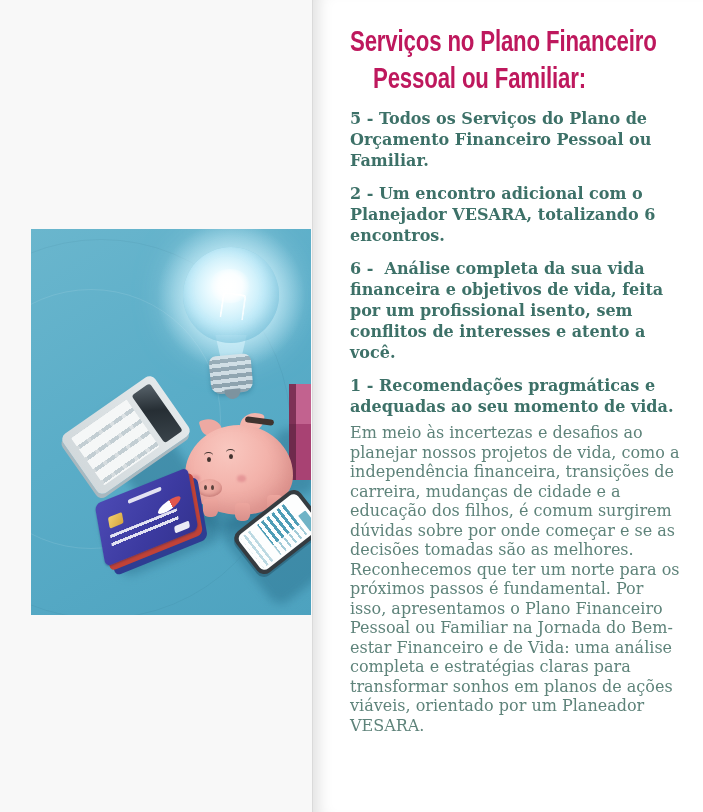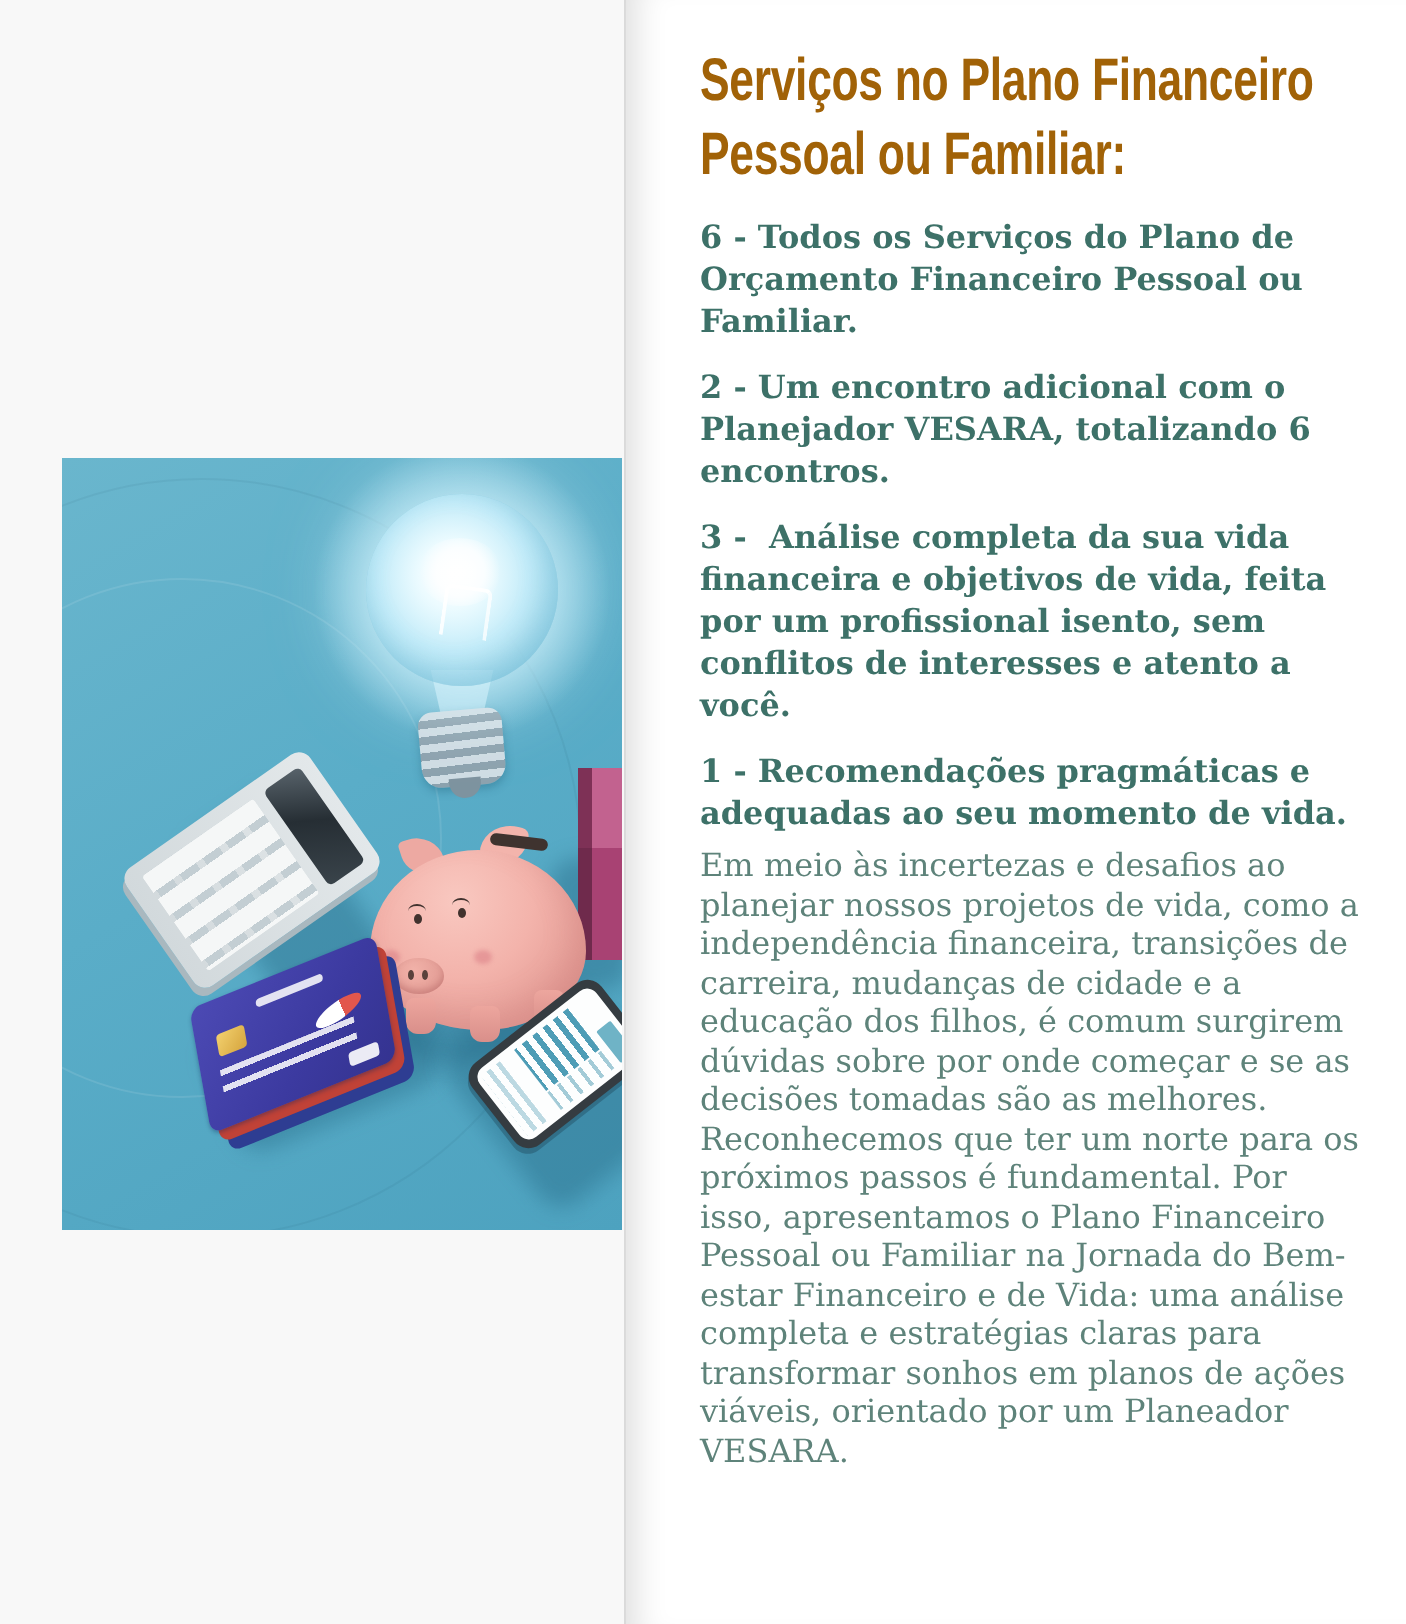--- a/index.html
+++ b/index.html
@@ -173,22 +173,23 @@
     width: 391px; height: 812px;
     background: #ffffff;
     box-shadow: inset 1px 0 0 rgba(0,0,0,.05), inset 18px 0 16px -12px rgba(0,0,0,.13);
     padding: 22px 20px 0 38px;
   }
   h1.page-title {
     margin: 0 0 12px 0;
     font-family: "Liberation Sans", sans-serif;
     font-weight: 700;
     font-size: 30px; line-height: 37px;
-    color: #a16207;
+    color: #be185d;
     letter-spacing: -0.2px;
+    text-align: center;
   }
   .title-line { display: inline-block; transform: scaleX(.74); transform-origin: left center; white-space: nowrap; }
   .service-item {
     margin: 0 0 12px 0;
     font-family: "DejaVu Serif", serif;
     font-weight: 700;
     font-size: 16px; line-height: 21px;
     color: #3d7168;
     white-space: pre-wrap;
   }
@@ -266,19 +267,19 @@
     </div>
   </div>
 </div>
 
 <div class="main-col">
   <h1 class="page-title">
     <span class="title-line">Serviços no Plano Financeiro</span><br>
     <span class="title-line">Pessoal ou Familiar:</span>
   </h1>
 
-  <p class="service-item">6 - Todos os Serviços do Plano de Orçamento Financeiro Pessoal ou Familiar.</p>
+  <p class="service-item">5 - Todos os Serviços do Plano de Orçamento Financeiro Pessoal ou Familiar.</p>
   <p class="service-item">2 - Um encontro adicional com o Planejador VESARA, totalizando 6 encontros.</p>
-  <p class="service-item">3 -  Análise completa da sua vida financeira e objetivos de vida, feita por um profissional isento, sem conflitos de interesses e atento a você.</p>
+  <p class="service-item">6 -  Análise completa da sua vida financeira e objetivos de vida, feita por um profissional isento, sem conflitos de interesses e atento a você.</p>
   <p class="service-item">1 - Recomendações pragmáticas e adequadas ao seu momento de vida.</p>
 
   <p class="closing-paragraph">Em meio às incertezas e desafios ao planejar nossos projetos de vida, como a independência financeira, transições de carreira, mudanças de cidade e a educação dos filhos, é comum surgirem dúvidas sobre por onde começar e se as decisões tomadas são as melhores. Reconhecemos que ter um norte para os próximos passos é fundamental. Por isso, apresentamos o Plano Financeiro Pessoal ou Familiar na Jornada do Bem-estar Financeiro e de Vida: uma análise completa e estratégias claras para transformar sonhos em planos de ações viáveis, orientado por um Planeador VESARA.</p>
 </div>
 
 </body></html>

